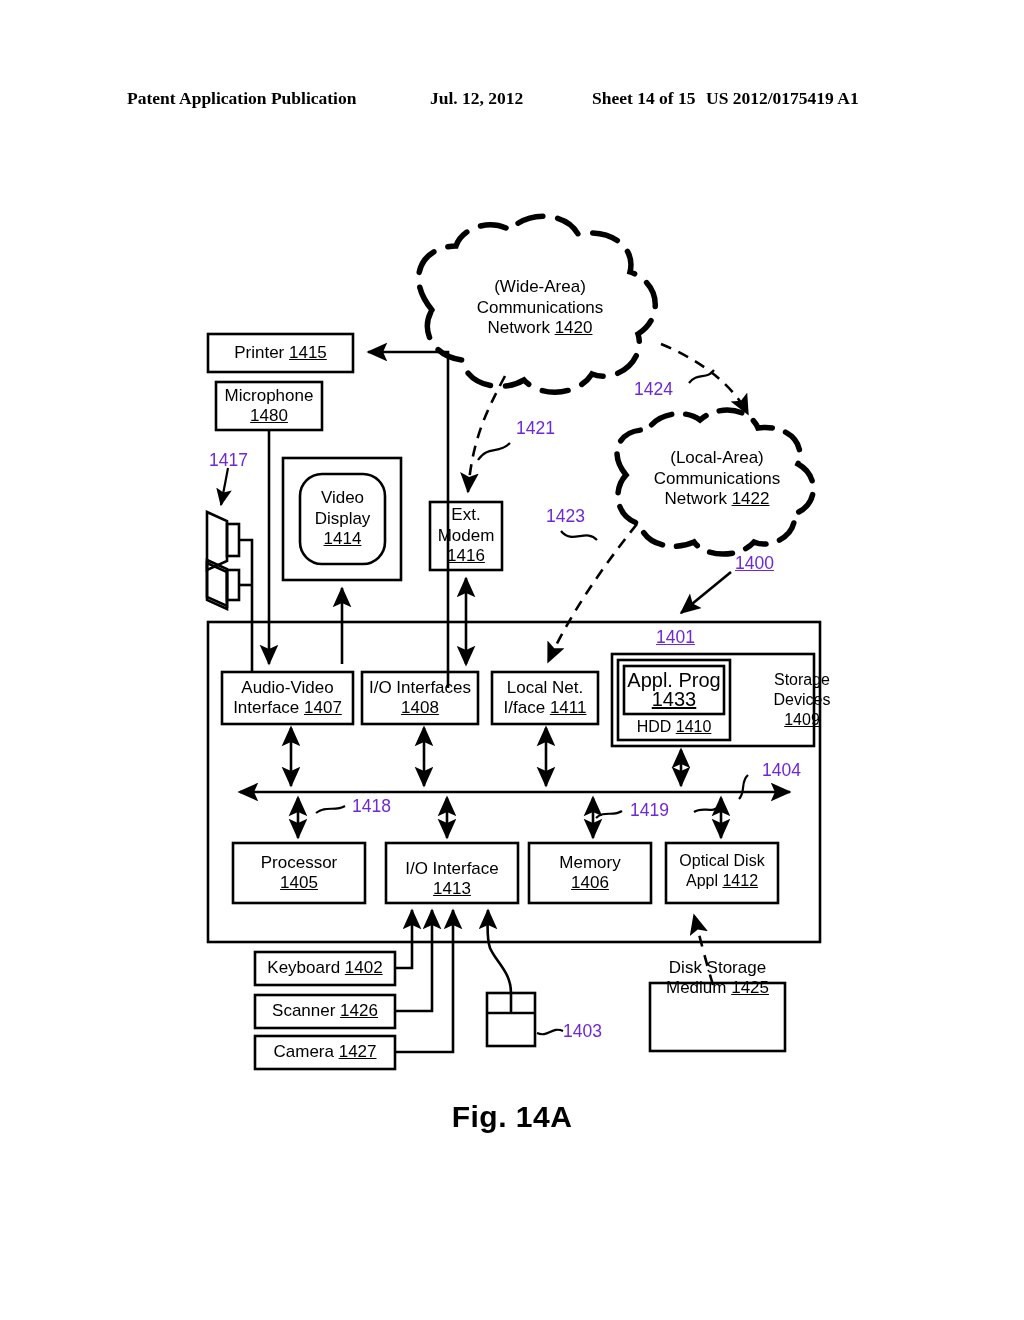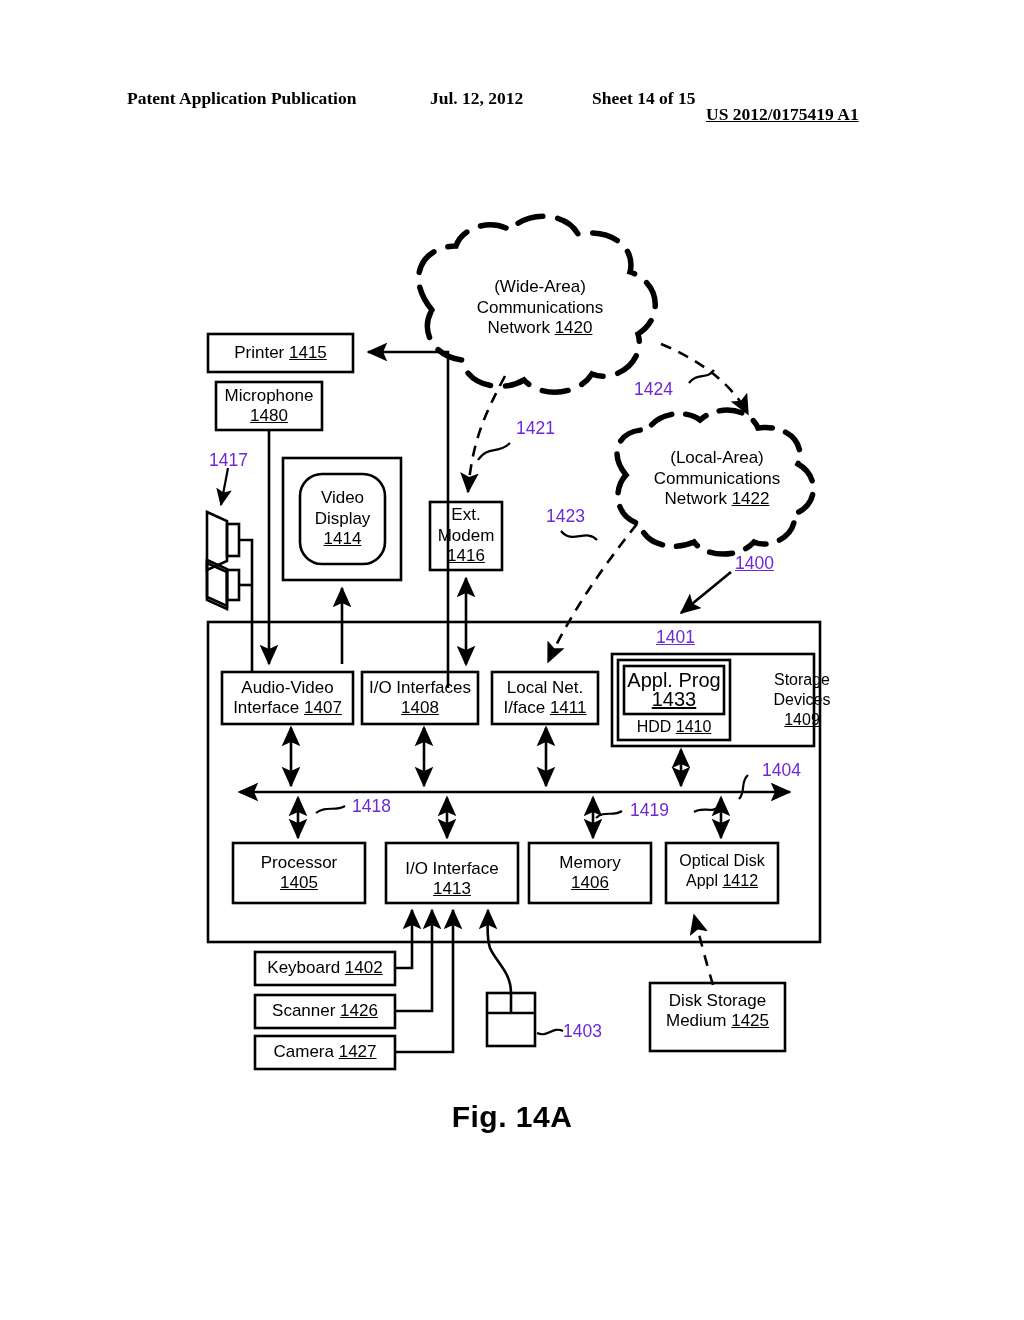--- a/index.html
+++ b/index.html
@@ -6,21 +6,21 @@
   body{width:1024px;height:1320px;position:relative;overflow:hidden;
        font-family:"Liberation Sans", sans-serif;color:#000;}
 
   
   #hdr{position:absolute;top:88px;left:0;width:1024px;height:28px;}
   #hdr .h{position:absolute;font-family:"Liberation Serif", serif;
           font-weight:bold;font-size:17.5px;white-space:nowrap;color:#000;}
   #hdr .h1{left:127px;top:0;}
   #hdr .h2{left:430px;top:0;}
   #hdr .h3{left:592px;top:0;}
-  #hdr .h4{left:706px;top:16px;text-decoration:underline;}
+  #hdr .h4{left:706px;top:0;}
 
   
   #canvas{position:absolute;left:0;top:0;width:1024px;height:1320px;}
   .ref{position:absolute;font-size:17.5px;color:#6d28d9;white-space:nowrap;}
   .ref.u{text-decoration:underline;}
 
   
   .boxtext{position:absolute;display:flex;align-items:center;
            justify-content:center;flex-direction:column;
            text-align:center;font-size:17px;line-height:20.5px;}
@@ -283,21 +283,21 @@
 <div class="boxtext" style="left:255px;top:952px;width:140px;height:33px;">
   <span><span>Keyboard </span><u>1402</u></span>
 </div>
 <div class="boxtext" style="left:255px;top:995px;width:140px;height:33px;">
   <span><span>Scanner </span><u>1426</u></span>
 </div>
 <div class="boxtext" style="left:255px;top:1036px;width:140px;height:33px;">
   <span><span>Camera </span><u>1427</u></span>
 </div>
 
-<div class="boxtext" style="left:650px;top:977px;width:135px;height:68px;">
+<div class="boxtext" style="left:650px;top:944px;width:135px;height:68px;">
   <span>Disk Storage</span>
   <span><span>Medium </span><u>1425</u></span>
 </div>
 
 <span class="ref u" style="left:735px;top:553px;">1400</span>
 <span class="ref u" style="left:656px;top:627px;">1401</span>
 <span class="ref" style="left:563px;top:1021px;">1403</span>
 <span class="ref" style="left:762px;top:760px;">1404</span>
 <span class="ref" style="left:209px;top:450px;">1417</span>
 <span class="ref" style="left:352px;top:796px;">1418</span>

